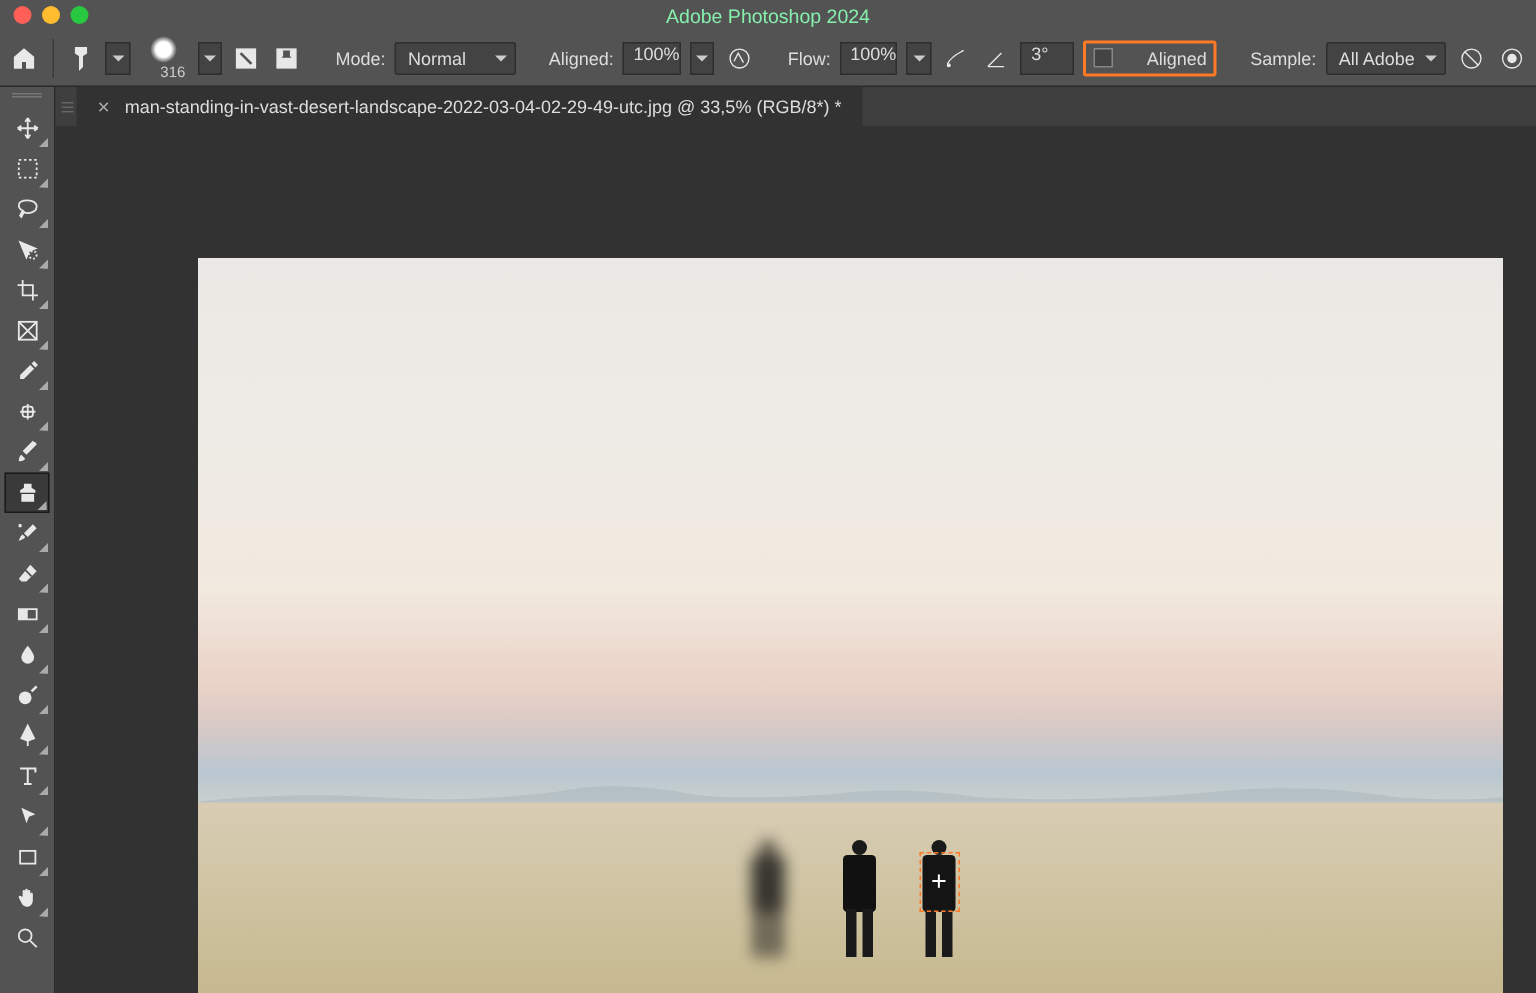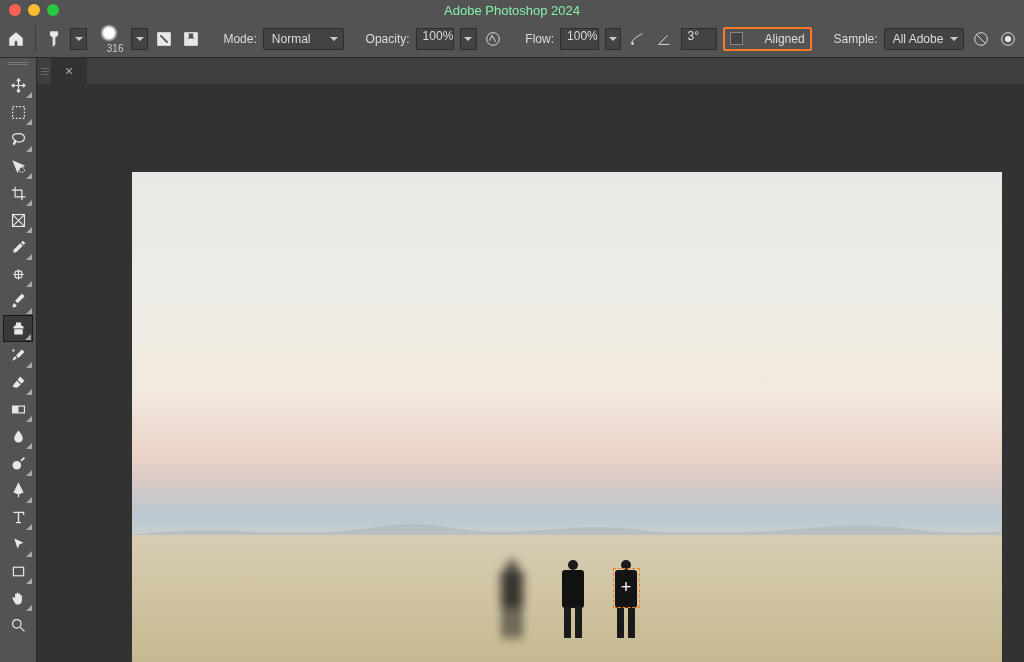--- a/index.html
+++ b/index.html
@@ -103,21 +103,21 @@
   <div class="iconbtn">
     <svg viewBox="0 0 20 20">
         <rect x="3" y="3" width="14" height="14" fill="#e8e8e8"></rect>
         <path d="M7 4v4l-2 2h10l-2-2V4" fill="#535353"></path>
       </svg>
   </div>
   <span class="label">Mode:</span>
   <div class="dropdown" style="width:94px">
       <span>Normal</span>
     </div>
-  <span class="label">Opacity:</span>
+  <span class="label">Aligned:</span>
   <div class="valbox">
       <span>100%</span>
     </div>
   <div class="smalldrop"></div>
   <div class="iconbtn">
     <svg viewBox="0 0 20 20">
         <circle cx="10" cy="10" r="7" fill="none" stroke="#e8e8e8"></circle>
         <path d="M6 12l3-6 4 7" stroke="#e8e8e8" fill="none"></path>
       </svg>
   </div>
@@ -165,20 +165,21 @@
 </div>
 
 <div class="tabstrip">
   <div class="drag-handle">
       <span></span>
       <span></span>
       <span></span>
     </div>
   <div class="tab">
     <span class="x">×</span>
+    <span>man-standing-in-vast-desert-landscape-2022-03-04-02-29-49-utc.jpg @ 33,5% (RGB/8*) *</span>
   </div>
 </div>
 
 <div class="toolbar">
   <div class="grip">
       <span></span>
       <span></span>
     </div>
 
   <div class="tool">

